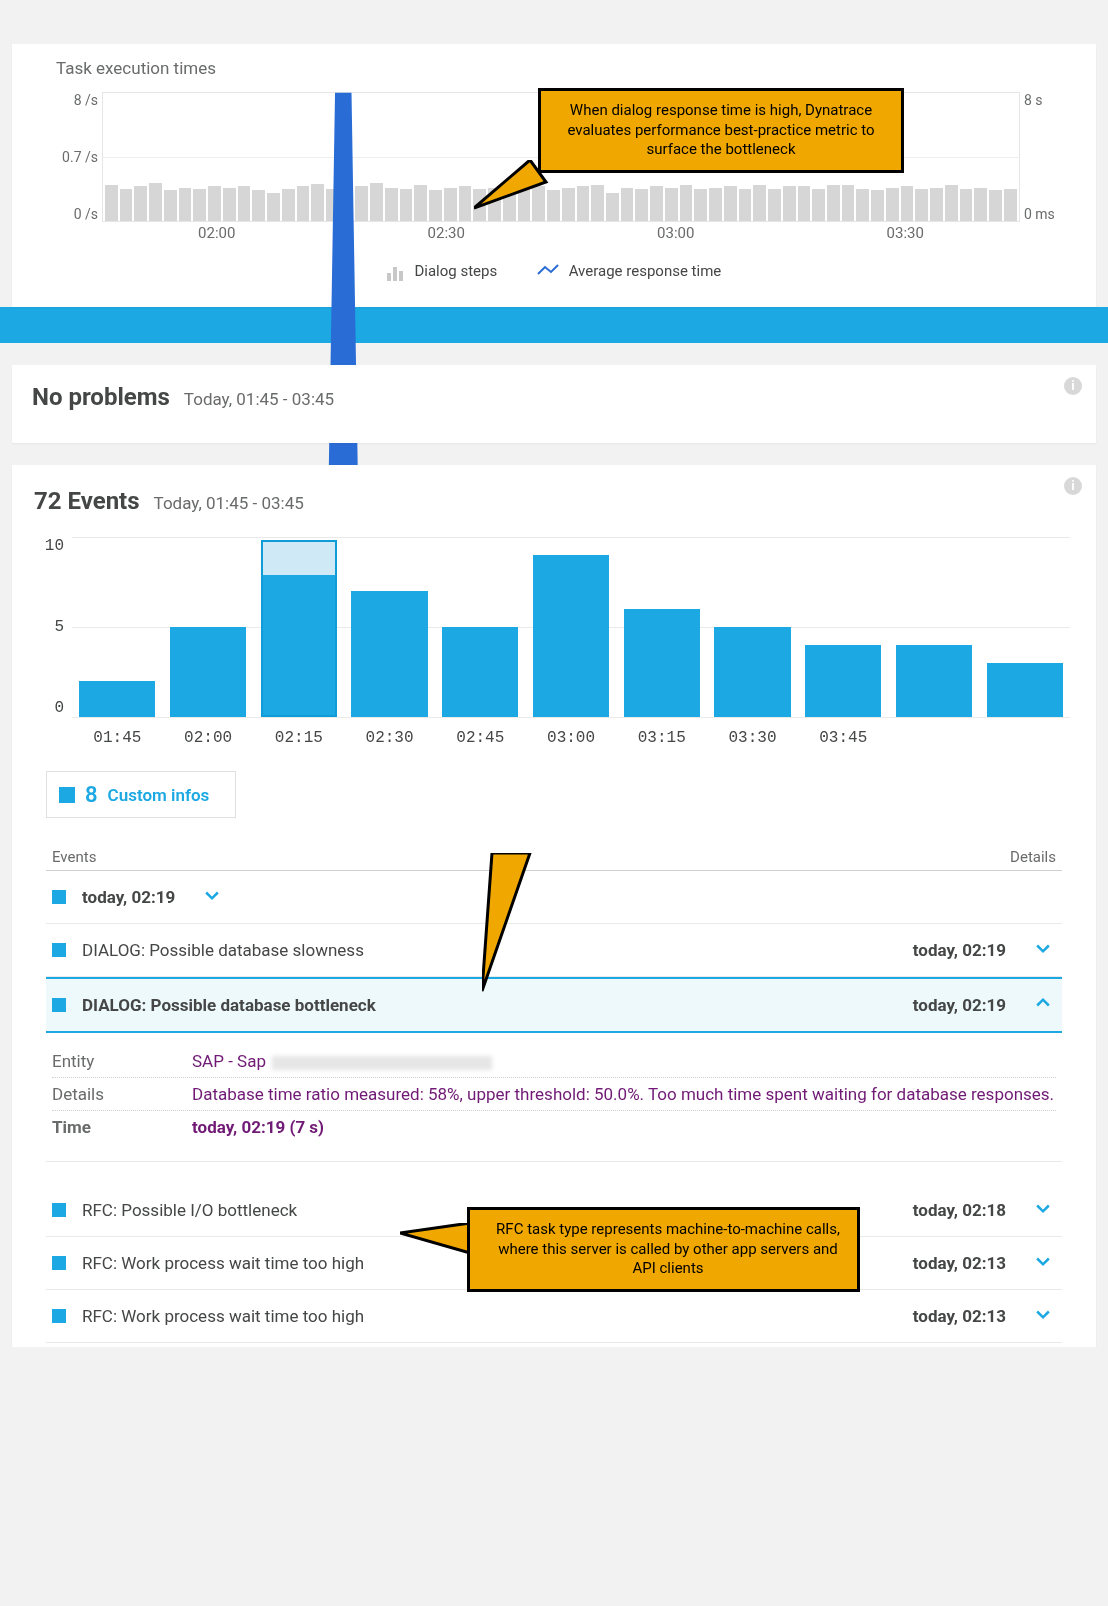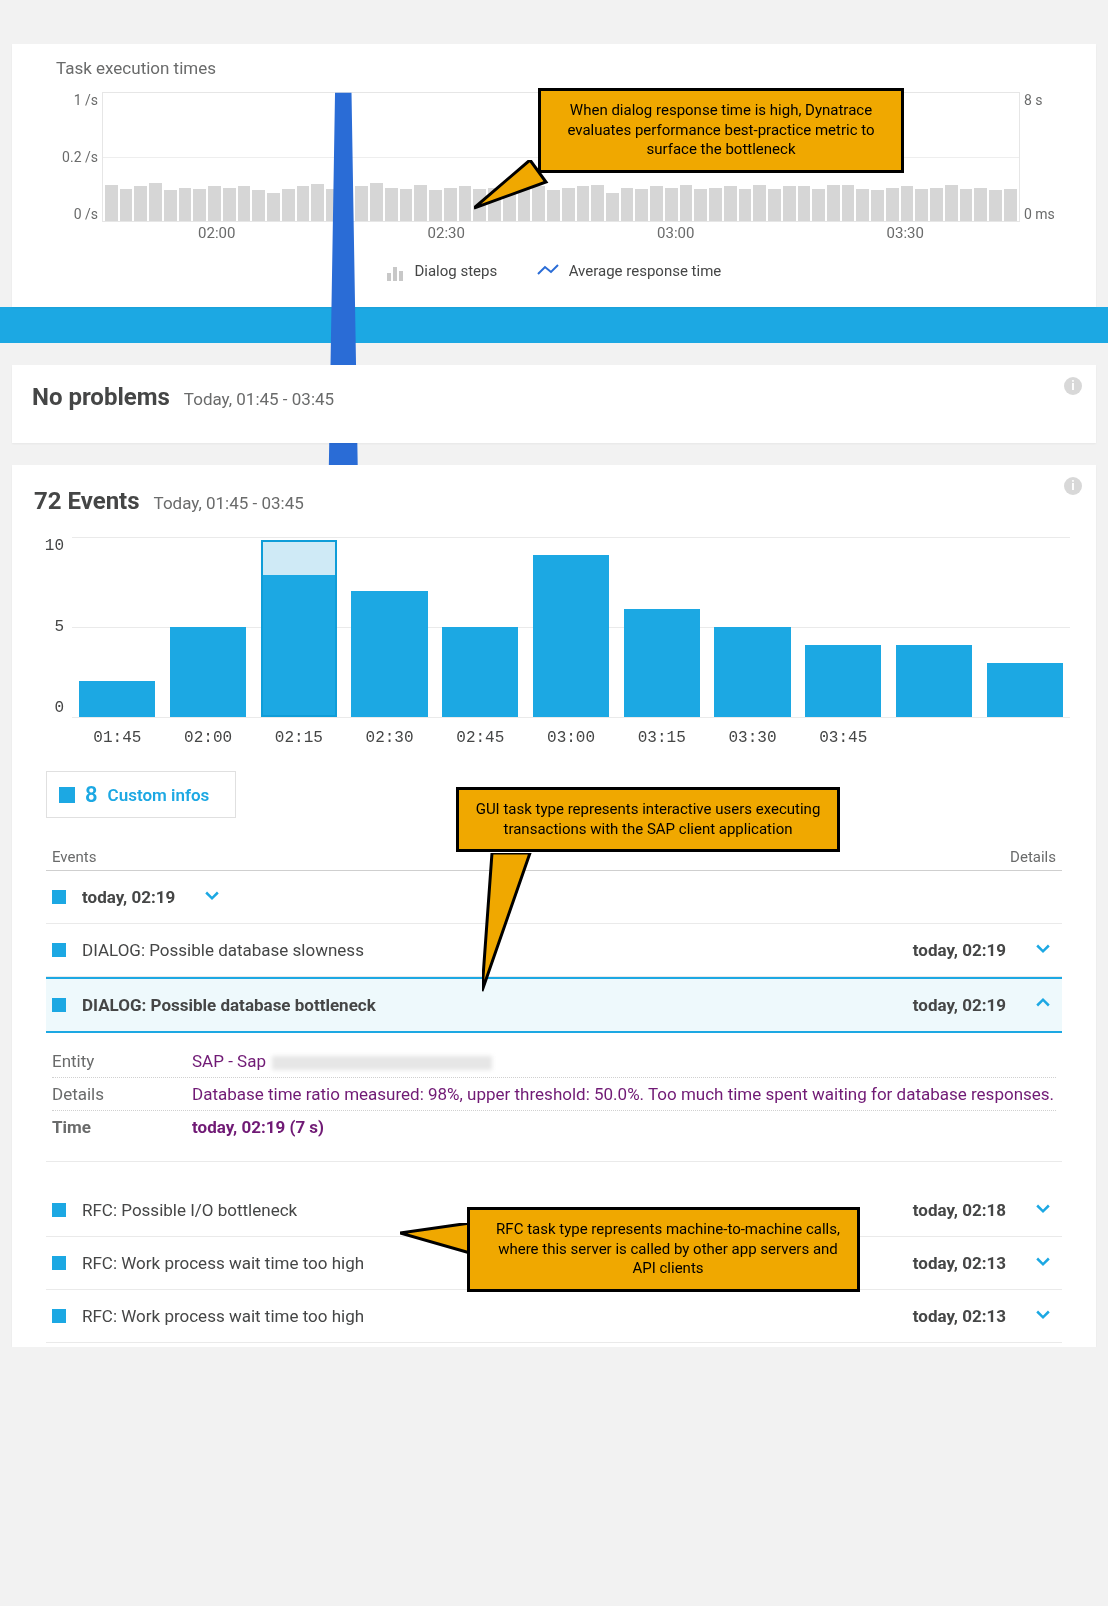--- a/index.html
+++ b/index.html
@@ -347,22 +347,22 @@
   .chev svg { width: 20px; height: 20px; stroke: #1ca8e3; stroke-width: 3; fill: none; }
 </style>
 </head>
 <body>
 
 <div class="card" style="padding-bottom:4px; position:relative;">
   <div class="section-title">Task execution times</div>
 
   <div class="task-chart">
     <div class="tx-yaxis-left">
-      <span>1 /s</span>
-      <span>0.2 /s</span>
+      <span>8 /s</span>
+      <span>0.7 /s</span>
       <span>0 /s</span>
     </div>
     <div class="tx-yaxis-right">
       <span>8 s</span>
       <span>0 ms</span>
     </div>
     <div class="tx-plot">
       <div class="tx-grid-line" style="top:50%"></div>
       <div class="tx-bars" id="tx-bars">
           <div class="tx-bar" style="height: 28%;"></div>
@@ -579,21 +579,21 @@
               <polyline points="5 15 12 8 19 15"></polyline>
             </svg></span>
         </div>
         <div class="ev-detail-block">
           <div class="ev-detail-row">
             <div class="dlabel">Entity</div>
             <div class="dval">SAP - Sap<span style="display:inline-block;width:220px;height:14px;background:#e6e6e6;margin-left:6px;vertical-align:middle;filter:blur(2px);"></span></div>
           </div>
           <div class="ev-detail-row">
             <div class="dlabel">Details</div>
-            <div class="dval">Database time ratio measured: 98%, upper threshold: 50.0%. Too much time spent waiting for database responses.</div>
+            <div class="dval">Database time ratio measured: 58%, upper threshold: 50.0%. Too much time spent waiting for database responses.</div>
           </div>
           <div class="ev-detail-row" style="border-bottom:none;font-weight:bold;">
             <div class="dlabel">Time</div>
             <div class="dval">today, 02:19 (7 s)</div>
           </div>
         </div>
         <div style="height: 22px;"></div>
         <div class="ev-row">
           <span class="sq"></span>
           <span class="label">RFC: Possible I/O bottleneck</span>
@@ -615,21 +615,20 @@
           <span class="label">RFC: Work process wait time too high</span>
           <span class="ts">today, 02:13</span>
           <span class="chev"><svg viewBox="0 0 24 24">
               <polyline points="5 9 12 16 19 9"></polyline>
             </svg></span>
         </div>
       </div>
   </div>
 
   
-  <div class="callout" style="top:322px; left:444px; width:350px;">GUI task type represents interactive users executing transactions with the SAP client application</div>
   <svg class="callout-tail" style="top:388px; left:470px;" width="80" height="140">
     <polygon points="0,138 10,0 48,0" fill="#f0a800" stroke="#000" stroke-width="3"></polygon>
   </svg>
 
   
   <div class="callout" style="top:742px; left:455px; width:350px;padding-left:23px;">RFC task type represents machine-to-machine calls, where this server is called by other app servers and API clients</div>
   <svg class="callout-tail" style="top:758px; left:388px;" width="80" height="40">
     <polygon points="0,10 70,0 70,30" fill="#f0a800" stroke="#000" stroke-width="3"></polygon>
   </svg>
 </div>

